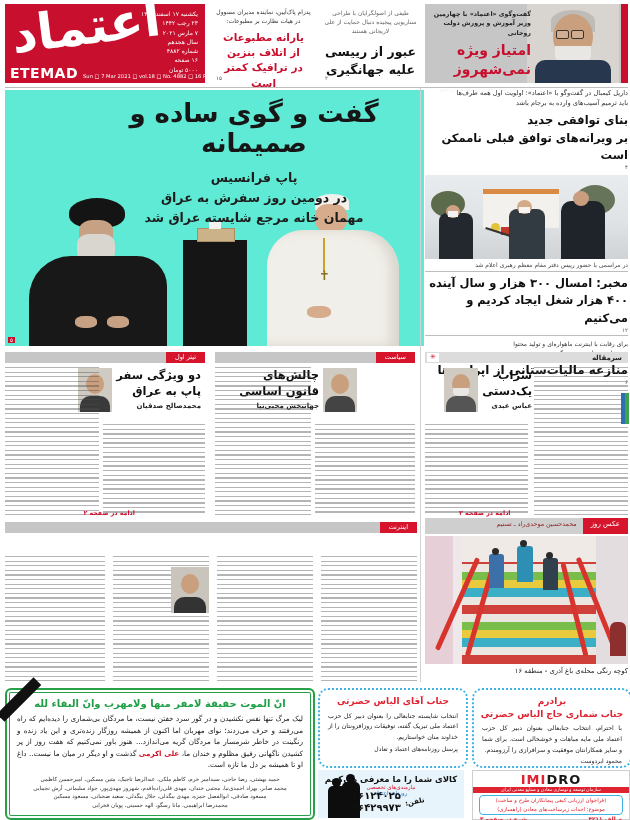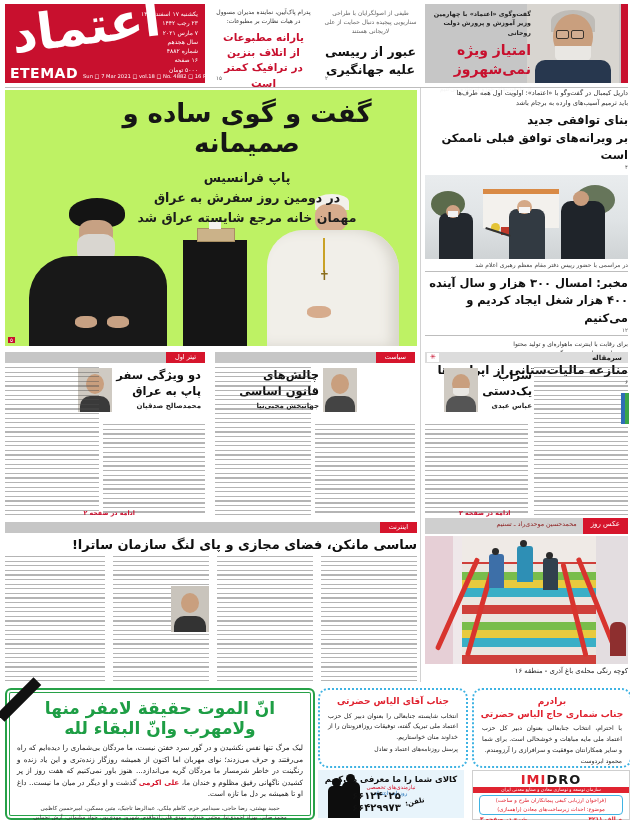--- a/index.html
+++ b/index.html
@@ -31,21 +31,21 @@
   .head-sk{position:absolute;border-radius:50%;background:#c99f7e;}
   .hair-sk{position:absolute;border-radius:50% 50% 0 0;}
   .beard-sk{position:absolute;border-radius:0 0 45% 45%;background:#e9e7e3;}
   .suit-sk{position:absolute;border-radius:10px 10px 0 0;background:#27374e;}
   .glasses-sk{position:absolute;height:7px;width:11px;border:1px solid #3a342e;border-radius:2px;background:rgba(255,255,255,.15);}
   #iv-text{left:6px;top:5px;width:100px;text-align:right;}
   #iv-text .kick{font-size:6.3px;font-weight:bold;color:#222;line-height:1.5;}
   #iv-text .ttl{color:#c8102e;font-weight:bold;font-size:14px;line-height:1.35;margin-top:4px;}
   #iv-text .sub{color:#f5f5f5;font-size:6px;margin-top:6px;}
   
-  #lead-photo{left:5px;top:90px;width:412px;height:256px;background:#bef264;overflow:hidden;}
+  #lead-photo{left:5px;top:90px;width:412px;height:256px;background:#5eead4;overflow:hidden;padding-left:7px;}
   #lead-text{position:absolute;right:10px;top:8px;width:320px;text-align:center;z-index:5;}
   #lead-headline{font-size:26px;font-weight:bold;color:#161616;letter-spacing:-.5px;}
   #lead-sub{font-size:12.5px;font-weight:bold;color:#1c1c1c;line-height:1.6;margin-top:10px;}
   .fig{position:absolute;}
   #photo-ref{left:3px;bottom:3px;background:#c8102e;color:#fff;font-size:5.5px;padding:0 2px;z-index:6;}
   
   #rcol{left:425px;top:88px;width:203px;height:258px;}
   .r-kick{font-size:6.6px;color:#333;line-height:1.55;text-align:right;}
   .r-bold{font-size:11.5px;font-weight:bold;color:#0f0f0f;line-height:1.5;text-align:right;}
   .r-cap{font-size:6px;color:#444;text-align:right;}
@@ -75,21 +75,21 @@
   #steps{position:absolute;left:18%;right:16%;top:26px;bottom:0;
          background:repeating-linear-gradient(to top,#cf403a 0 9px,#ebe6df 9px 17px,#3aafc6 17px 26px,#e8ca3e 26px 34px,#79bd4b 34px 42px,#ebe6df 42px 50px);}
   .rail{position:absolute;width:5px;background:#d8342e;border-radius:2px;}
   .kid{position:absolute;border-radius:3px 3px 0 0;}
   .kid .kh{position:absolute;top:-6px;left:3px;width:7px;height:7px;border-radius:50%;background:#2a2a2a;}
   #pod-cap{font-size:6.8px;color:#222;text-align:left;direction:rtl;margin-top:3px;padding-left:4px;text-align:right;}
   
   #obit{left:5px;top:688px;width:306px;height:128px;border:2px solid #27a148;border-radius:6px;
         box-shadow:inset 0 0 0 2px #fff,inset 0 0 0 3px #27a148;background:#fff;}
   #ribbon{position:absolute;left:-14px;top:4px;width:52px;height:11px;background:#111;transform:rotate(-45deg);z-index:3;}
-  #obit .ttl{color:#1e9e45;font-weight:bold;font-size:17px;text-align:center;margin-top:8px;}
+  #obit .ttl{color:#1e9e45;font-weight:bold;font-size:10px;text-align:center;margin-top:8px;}
   #obit .body{font-size:7.2px;color:#1a1a1a;line-height:1.6;text-align:justify;padding:4px 10px 0;}
   #obit .red-name{color:#d6152c;font-weight:bold;}
   #obit .names{font-size:5.6px;color:#333;text-align:center;line-height:1.6;margin-top:4px;}
   .bluebox{border:2px dotted #3fb3e3;border-radius:10px;background:#fff;}
   .bb-ttl{color:#e02330;font-weight:bold;font-size:9px;text-align:center;margin-top:5px;line-height:1.4;}
   .bb-body{font-size:6.3px;color:#222;text-align:justify;line-height:1.7;padding:3px 8px 0;}
   .bb-sig{font-size:6px;color:#222;padding:2px 8px 0;}
   #congr-mid{left:318px;top:688px;width:146px;height:76px;}
   #congr-right{left:472px;top:688px;width:156px;height:76px;}
   #ad-goods{left:318px;top:770px;width:146px;height:48px;background:#e8f4fb;overflow:hidden;}
@@ -316,21 +316,20 @@
     </div>
     <div class="abs tx" style="right:106px;top:15px;width:94px;height:148px;"></div>
     <div class="abs tx" style="right:0;top:72px;width:102px;height:91px;"></div>
     <div class="more" style="right:70px;bottom:2px;">ادامه در صفحه ۲</div>
   </div>
 
   <div id="internet" class="abs">
     <div class="bar">
       <span class="lbl">اینترنت</span>
     </div>
-    <div class="ttl">ساسی مانکن، فضای مجازی و پای لنگ سازمان ساترا!</div>
     <div class="abs tx" style="right:0;top:34px;width:96px;height:128px;"></div>
     <div class="abs tx" style="right:104px;top:34px;width:96px;height:128px;"></div>
     <div class="abs tx" style="right:208px;top:34px;width:96px;height:128px;"></div>
     <div class="abs tx" style="right:312px;top:34px;width:100px;height:128px;"></div>
     <div class="abs oportrait" style="right:208px;top:34px;width:38px;height:46px;background:#c9c4bc;">
       <div class="head-sk" style="left:10px;top:7px;width:18px;height:20px;"></div>
       <div class="suit-sk" style="left:3px;top:30px;width:32px;height:16px;background:#333;"></div>
     </div>
   </div>
 

